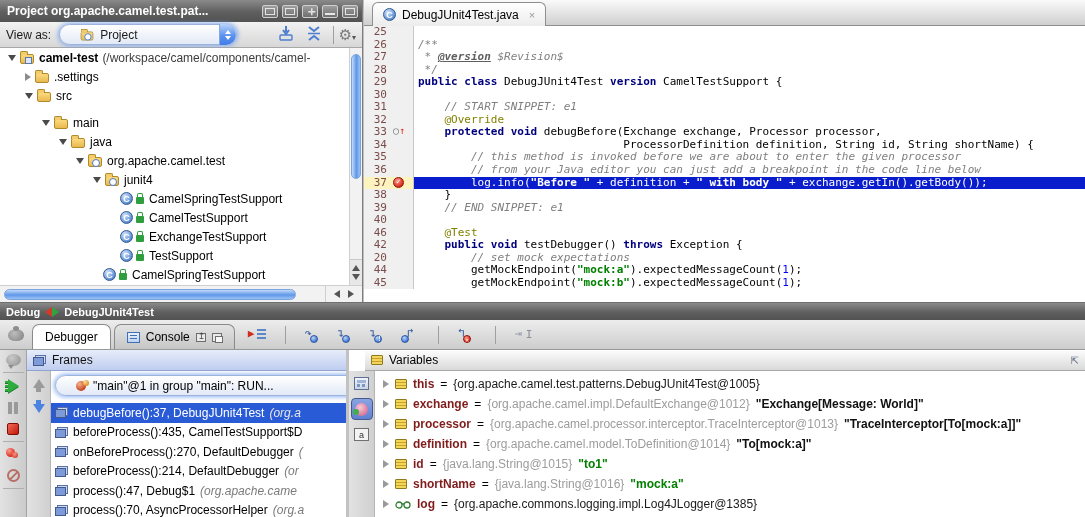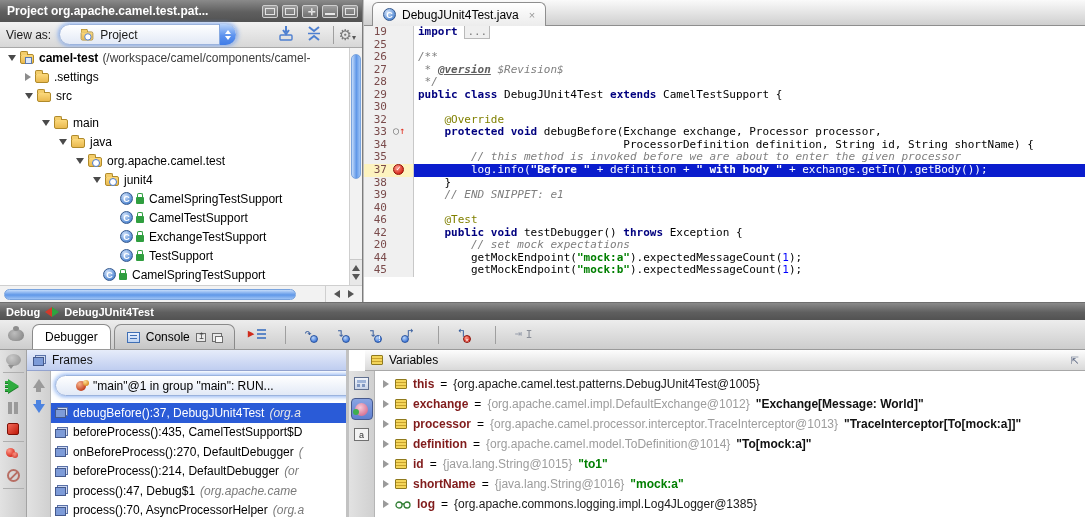--- a/index.html
+++ b/index.html
@@ -353,31 +353,32 @@
 
   <div id="editor-panel">
     <div class="tabbar">
       <div class="etab">
         <span class="i-class">C</span>
         <span>DebugJUnit4Test.java</span>
         <span class="x">×</span>
       </div>
     </div>
     <div id="code">
-        <div class="c-row"><div class="c-gut"><span class="c-num">19</span><span class="c-mark"></span></div><div class="c-body"><span class="s-kw">import</span><span class="s-p"> </span><span class="s-fold">...</span></div></div>
         <div class="c-row"><div class="c-gut"><span class="c-num">25</span><span class="c-mark"></span></div><div class="c-body"></div></div>
         <div class="c-row"><div class="c-gut"><span class="c-num">26</span><span class="c-mark"></span></div><div class="c-body"><span class="s-doc">/**</span></div></div>
         <div class="c-row"><div class="c-gut"><span class="c-num">27</span><span class="c-mark"></span></div><div class="c-body"><span class="s-doc"> * </span><span class="s-doctag">@version</span><span class="s-doc"> $Revision$</span></div></div>
         <div class="c-row"><div class="c-gut"><span class="c-num">28</span><span class="c-mark"></span></div><div class="c-body"><span class="s-doc"> */</span></div></div>
-        <div class="c-row"><div class="c-gut"><span class="c-num">29</span><span class="c-mark"></span></div><div class="c-body"><span class="s-kw">public class</span><span class="s-p"> DebugJUnit4Test </span><span class="s-kw">extends</span><span class="s-p"> CamelTestSupport {</span></div></div>
+        <div class="c-row"><div class="c-gut"><span class="c-num">29</span><span class="c-mark"></span></div><div class="c-body"><span class="s-kw">public class</span><span class="s-p"> DebugJUnit4Test </span><span class="s-kw">version</span><span class="s-p"> CamelTestSupport {</span></div></div>
         <div class="c-row"><div class="c-gut"><span class="c-num">30</span><span class="c-mark"></span></div><div class="c-body"></div></div>
+        <div class="c-row"><div class="c-gut"><span class="c-num">31</span><span class="c-mark"></span></div><div class="c-body"><span class="s-cmt">    // START SNIPPET: e1</span></div></div>
         <div class="c-row"><div class="c-gut"><span class="c-num">32</span><span class="c-mark"></span></div><div class="c-body"><span class="s-p">    </span><span class="s-ann">@Override</span></div></div>
         <div class="c-row"><div class="c-gut"><span class="c-num">33</span><span class="c-mark"><span class="i-ovr">○<b>↑</b></span></span></div><div class="c-body"><span class="s-p">    </span><span class="s-kw">protected void</span><span class="s-p"> debugBefore(Exchange exchange, Processor processor,</span></div></div>
         <div class="c-row"><div class="c-gut"><span class="c-num">34</span><span class="c-mark"></span></div><div class="c-body"><span class="s-p">                               ProcessorDefinition definition, String id, String shortName) {</span></div></div>
         <div class="c-row"><div class="c-gut"><span class="c-num">35</span><span class="c-mark"></span></div><div class="c-body"><span class="s-cmt">        // this method is invoked before we are about to enter the given processor</span></div></div>
+        <div class="c-row"><div class="c-gut"><span class="c-num">36</span><span class="c-mark"></span></div><div class="c-body"><span class="s-cmt">        // from your Java editor you can just add a breakpoint in the code line below</span></div></div>
         <div class="c-row exec"><div class="c-gut"><span class="c-num">37</span><span class="c-mark"><span class="i-bp">✓</span></span></div><div class="c-body"><span class="s-x">        log.info(</span><span class="s-xs">"Before "</span><span class="s-x"> + definition + </span><span class="s-xs">" with body "</span><span class="s-x"> + exchange.getIn().getBody());</span></div></div>
         <div class="c-row"><div class="c-gut"><span class="c-num">38</span><span class="c-mark"></span></div><div class="c-body"><span class="s-p">    }</span></div></div>
         <div class="c-row"><div class="c-gut"><span class="c-num">39</span><span class="c-mark"></span></div><div class="c-body"><span class="s-cmt">    // END SNIPPET: e1</span></div></div>
         <div class="c-row"><div class="c-gut"><span class="c-num">40</span><span class="c-mark"></span></div><div class="c-body"></div></div>
         <div class="c-row"><div class="c-gut"><span class="c-num">46</span><span class="c-mark"></span></div><div class="c-body"><span class="s-p">    </span><span class="s-ann">@Test</span></div></div>
         <div class="c-row"><div class="c-gut"><span class="c-num">42</span><span class="c-mark"></span></div><div class="c-body"><span class="s-p">    </span><span class="s-kw">public void</span><span class="s-p"> testDebugger() </span><span class="s-kw">throws</span><span class="s-p"> Exception {</span></div></div>
         <div class="c-row"><div class="c-gut"><span class="c-num">20</span><span class="c-mark"></span></div><div class="c-body"><span class="s-cmt">        // set mock expectations</span></div></div>
         <div class="c-row"><div class="c-gut"><span class="c-num">44</span><span class="c-mark"></span></div><div class="c-body"><span class="s-p">        getMockEndpoint(</span><span class="s-str">"mock:a"</span><span class="s-p">).expectedMessageCount(</span><span class="s-num">1</span><span class="s-p">);</span></div></div>
         <div class="c-row"><div class="c-gut"><span class="c-num">45</span><span class="c-mark"></span></div><div class="c-body"><span class="s-p">        getMockEndpoint(</span><span class="s-str">"mock:b"</span><span class="s-p">).expectedMessageCount(</span><span class="s-num">1</span><span class="s-p">);</span></div></div>
       </div>

